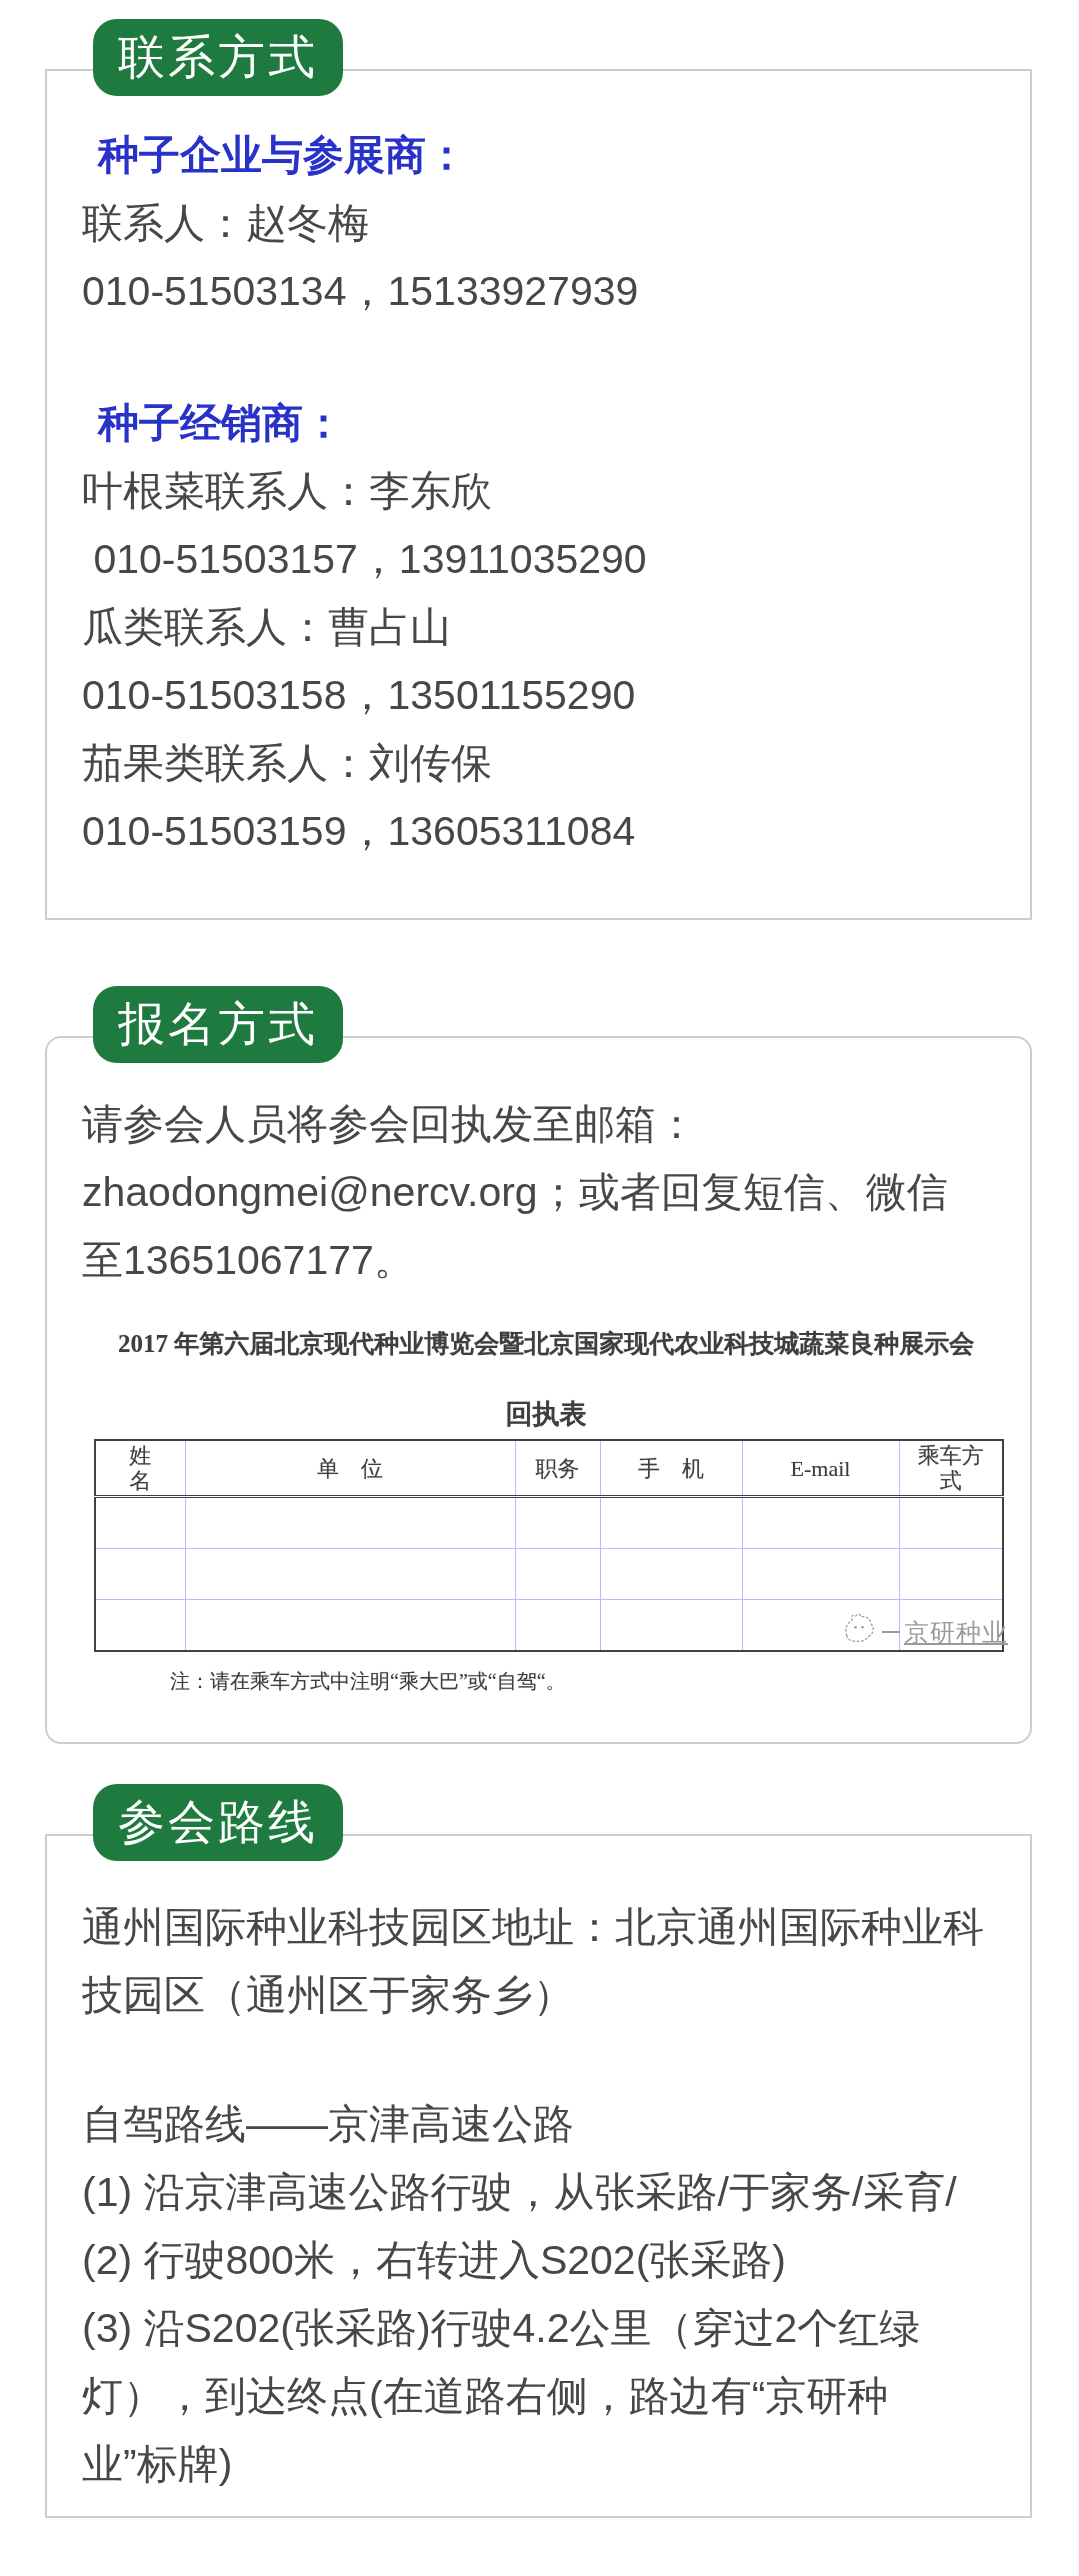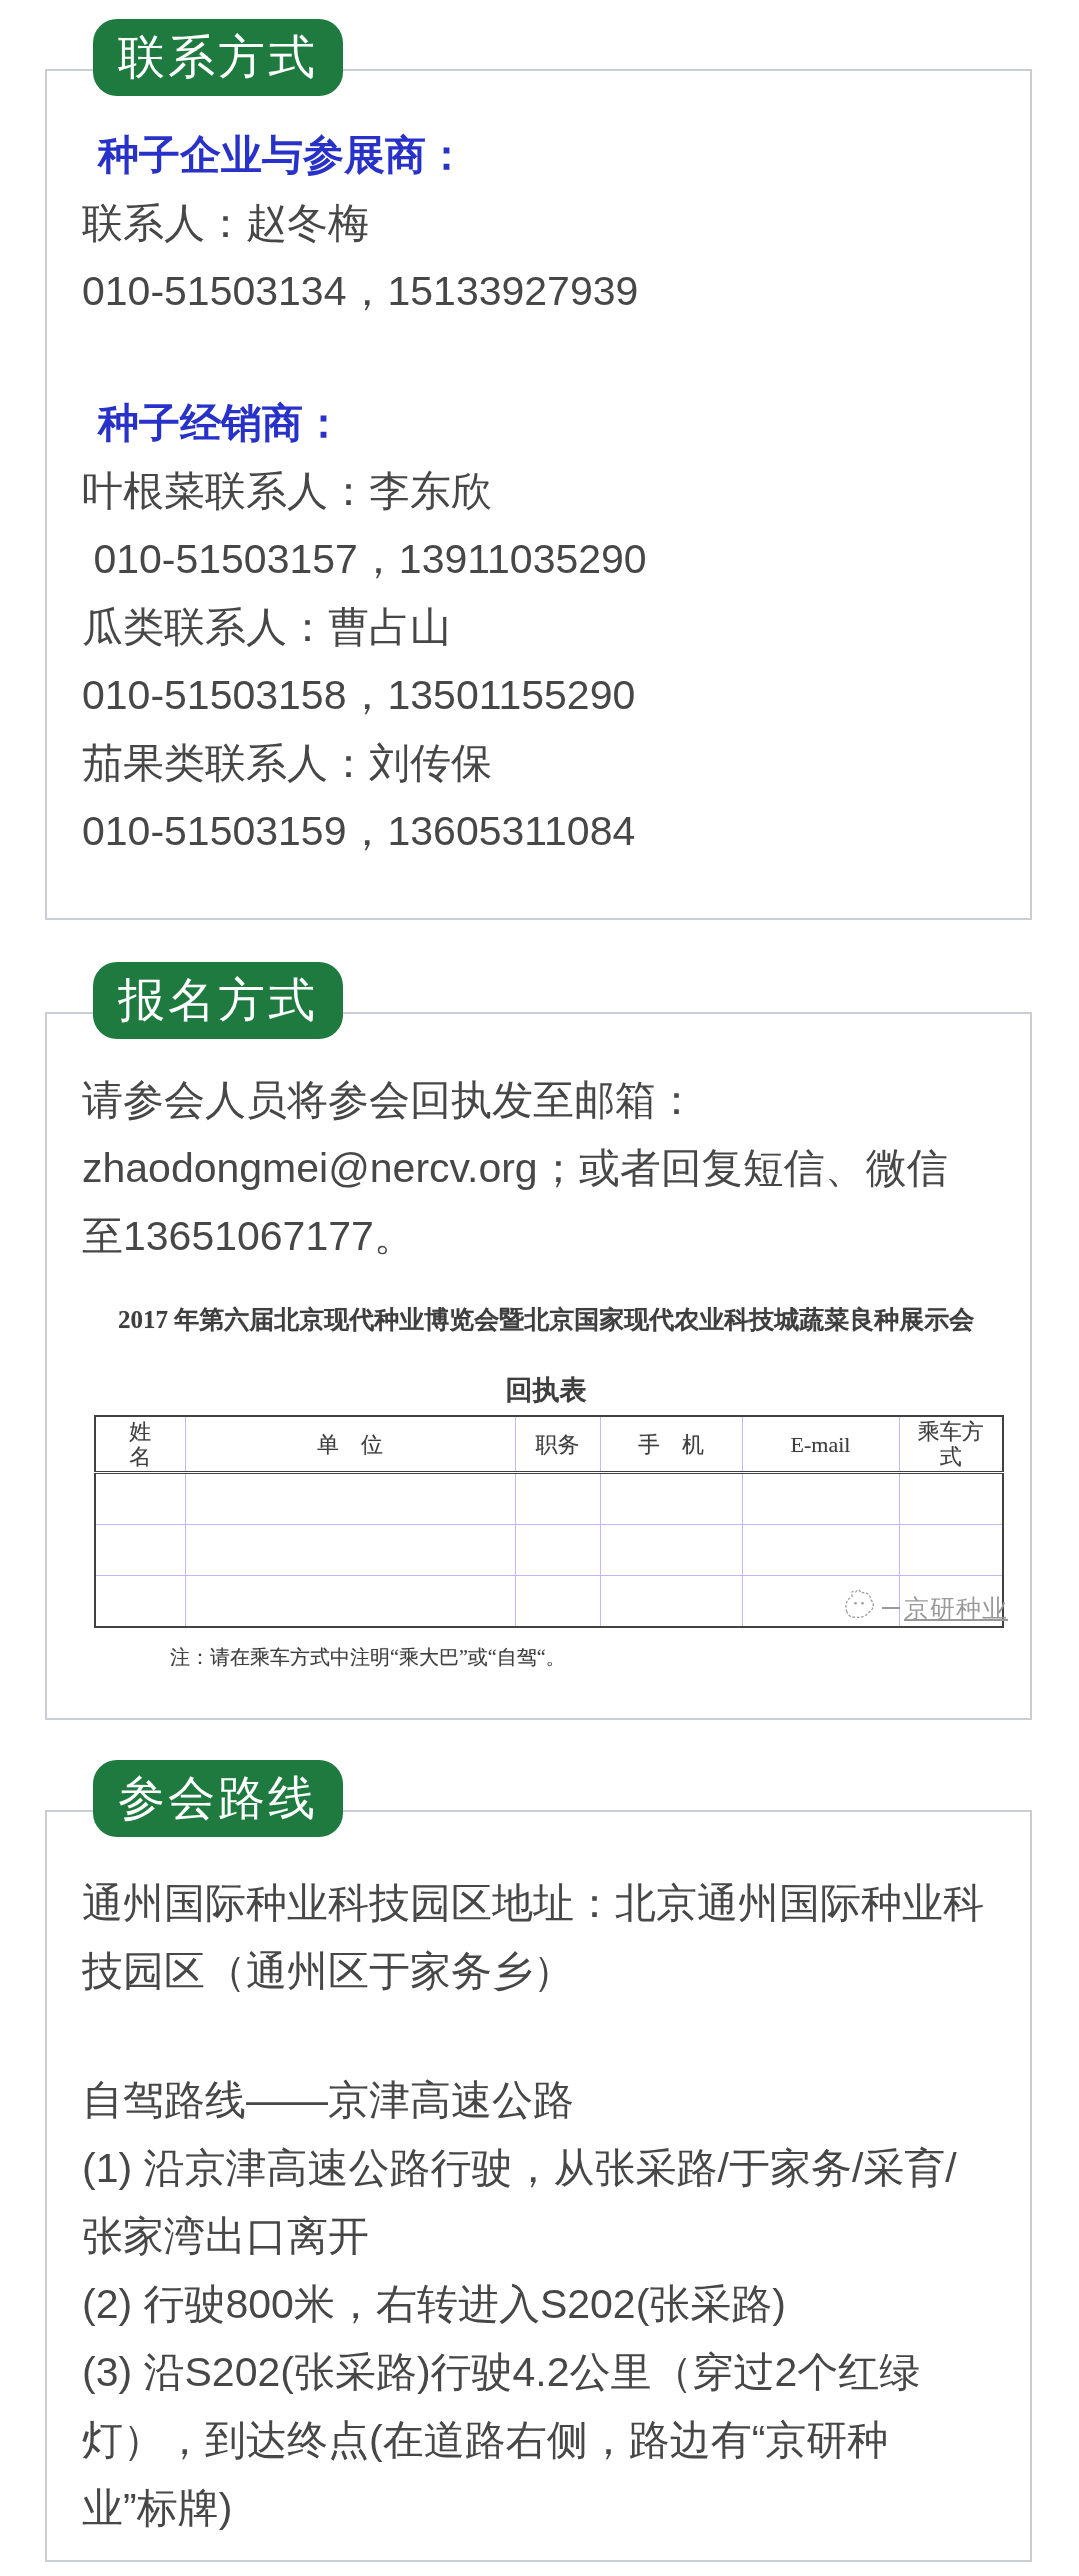--- a/index.html
+++ b/index.html
@@ -17,21 +17,21 @@
     padding-bottom:31px;
   }
   .card{
     position:relative;
     margin:0 47px 0 45px;
     border:2px solid var(--card-border);
     background:#fff;
     box-sizing:border-box;
   }
   #card-contact{margin-top:69px;padding:50px 20px 53px 35px;}
-  #card-signup{margin-top:92px;padding:52px 20px 48px 35px;}
+  #card-signup{margin-top:116px;padding:52px 20px 48px 35px;border-radius:16px;}
   #card-route{margin-top:90px;padding:57px 20px 18px 35px;}
   .badge{
     position:absolute;
     top:-52px;left:46px;
     height:77px;
     box-sizing:border-box;
     padding:0 25px;
     display:flex;align-items:center;
     background:var(--badge-green);
     color:#ffffff;
@@ -208,19 +208,18 @@
     </div>
   </div>
 </section>
 
 <section class="card" id="card-route">
   <div class="badge">参会路线</div>
   <p class="line">通州国际种业科技园区地址：北京通州国际种业科</p>
   <p class="line">技园区（通州区于家务乡）</p>
   <p class="line gap">自驾路线——京津高速公路</p>
   <p class="line">(1) 沿京津高速公路行驶，从张采路/于家务/采育/</p>
-  <p class="line">张家湾出口离开</p>
   <p class="line">(2) 行驶800米，右转进入S202(张采路)</p>
   <p class="line">(3) 沿S202(张采路)行驶4.2公里（穿过2个红绿</p>
   <p class="line">灯），到达终点(在道路右侧，路边有“京研种</p>
   <p class="line">业”标牌)</p>
 </section>
 
 
 </body></html>

